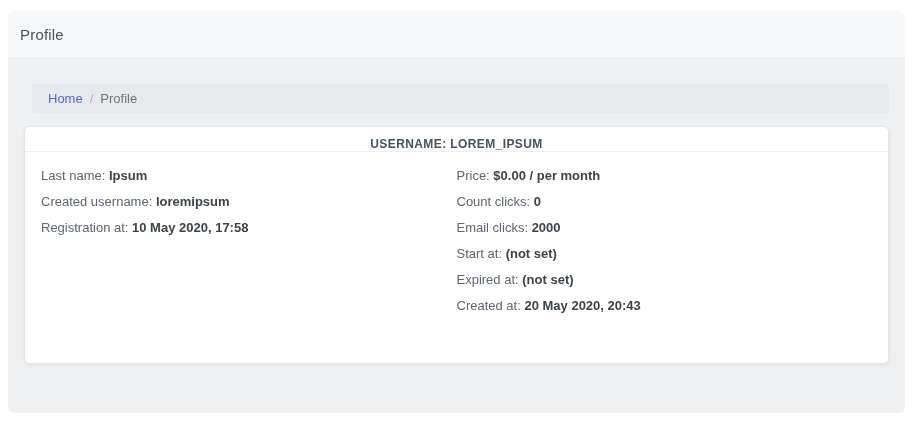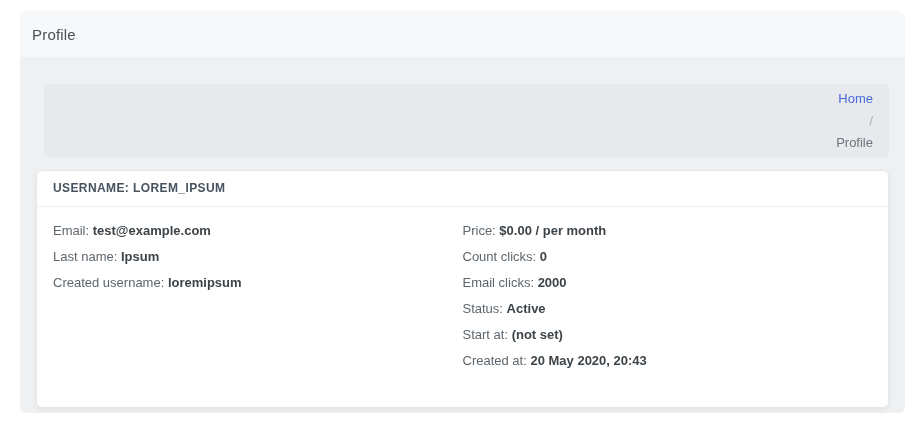--- a/index.html
+++ b/index.html
@@ -9,21 +9,20 @@
     background: #ffffff;
     font-family: "Liberation Sans", sans-serif;
     position: relative;
     overflow: hidden;
   }
   .frame {
     position: absolute;
     left: 8px; top: 11px; right: 15px; bottom: 14px;
     border-radius: 6px;
     overflow: hidden;
-    margin-left: 12px;
   }
   .page-header {
     background: #f7f8f9;
     height: 46px;
     display: flex;
     align-items: center;
     padding: 0 12px;
     border-radius: 6px 6px 0 0;
   }
   .page-title {
@@ -39,46 +38,46 @@
     background: #eef0f2;
     padding: 16px;
   }
   .breadcrumb {
     background: #e7e9ec;
     border-radius: 4px;
     padding: 7px 16px;
     font-size: 13px;
     margin: 11px 0 0 8px;
     display: flex;
-    align-items: flex-end;
+    align-items: flex-start;
     gap: 7px;
-    flex-direction: column;
   }
   .breadcrumb a {
     color: var(--link, #4a6bdf);
     text-decoration: none;
     cursor: pointer;
   }
   .breadcrumb .sep { color: #aab0b6; }
   .breadcrumb .current { color: #6c757d; }
   .card {
     margin-top: 13px;
     background: #ffffff;
     border: 1px solid #e4e7ea;
     border-radius: 6px;
     box-shadow: 0 2px 4px rgba(0,0,0,0.05);
     min-height: 238px;
   }
   .card-header {
-    padding: 10px 16px 11px;
+    padding: 10px 16px 0;
     font-size: 12px;
     font-weight: bold;
     color: #46525e;
     letter-spacing: .4px;
     border-bottom: 1px solid #edeff1;
+    text-align: center;
   }
   .card-body {
     display: flex;
     padding: 15px 16px 20px;
   }
   .col { flex: 1; min-width: 0; }
   .field-row {
     font-size: 13px;
     color: #5d666e;
     margin-bottom: 9px;
@@ -107,29 +106,29 @@
     <nav class="breadcrumb">
       <a>Home</a>
       <span class="sep">/</span>
       <span class="current">Profile</span>
     </nav>
 
     <div class="card">
       <div class="card-header">USERNAME: LOREM_IPSUM</div>
       <div class="card-body">
         <div class="col" id="left-col">
-            <div class="field-row"><span>Email: </span><b>test@example.com</b></div>
             <div class="field-row"><span>Last name: </span><b>Ipsum</b></div>
             <div class="field-row"><span>Created username: </span><b>loremipsum</b></div>
+            <div class="field-row"><span>Registration at: </span><b>10 May 2020, 17:58</b></div>
           </div>
         <div class="col" id="right-col">
             <div class="field-row"><span>Price: </span><b>$0.00 / per month</b></div>
             <div class="field-row"><span>Count clicks: </span><b>0</b></div>
             <div class="field-row"><span>Email clicks: </span><b>2000</b></div>
-            <div class="field-row"><span>Status: </span><b>Active</b></div>
             <div class="field-row"><span>Start at: </span><b>(not set)</b></div>
+            <div class="field-row"><span>Expired at: </span><b>(not set)</b></div>
             <div class="field-row"><span>Created at: </span><b>20 May 2020, 20:43</b></div>
           </div>
       </div>
     </div>
 
   </div>
 </div>
 
 </body></html>

